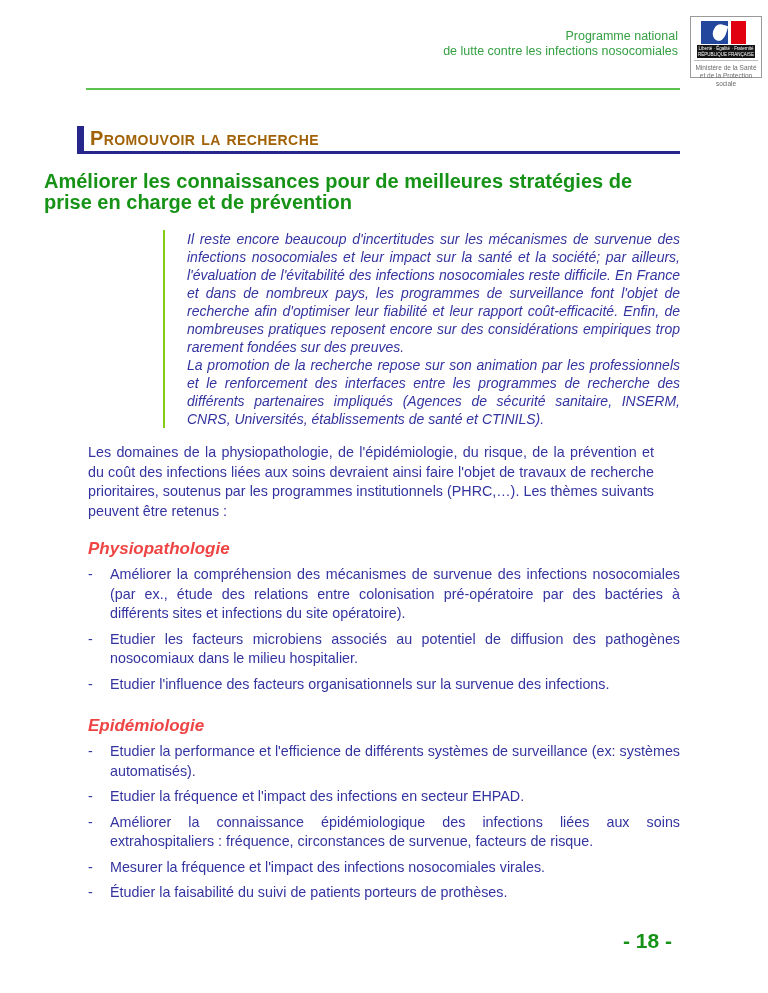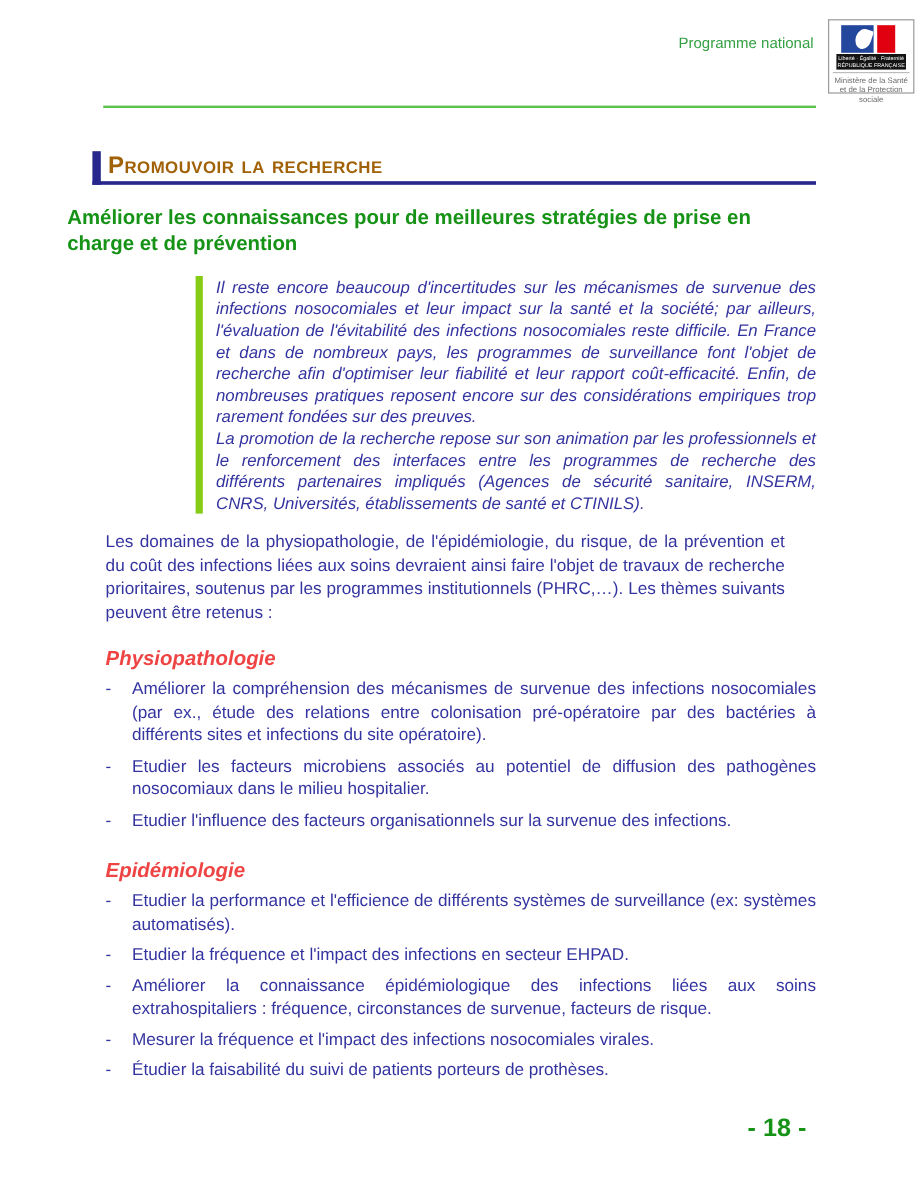--- a/index.html
+++ b/index.html
@@ -51,28 +51,28 @@
     padding:1px 0 2px 6px;
   }
   .section-title{
     margin:0;
     font-variant:small-caps;
     font-size:20px;font-weight:bold;
     letter-spacing:.4px;
     color:#a16207;line-height:22px;
   }
   .subtitle{
-    margin:17px 88px 0 56px;
-    font-size:17px;font-weight:bold;line-height:21px;
+    margin:17px 88px 0 44px;
+    font-size:20px;font-weight:bold;line-height:21px;
     color:#169316;
   }
   .quote{
     margin:17px 88px 0 163px;
-    border-left:6px solid #84cc16;
-    padding-left:11px;
+    border-left:2px solid #84cc16;
+    padding-left:22px;
     font-style:italic;
     font-size:14px;line-height:18px;
     color:#3434a0;
     text-align:justify;
   }
   .quote p{margin:0;}
   .lead{
     margin:15px 114px 0 88px;
     font-size:14.3px;line-height:19.5px;
     color:#3434a0;text-align:justify;
@@ -94,20 +94,21 @@
     font-size:21px;font-weight:bold;color:#169316;
   }
 </style>
 </head>
 <body>
 
 <div class="page">
 
   <div class="program-title">
     <div>Programme national</div>
+    <div>de lutte contre les infections nosocomiales</div>
   </div>
 
   <div class="logo-box">
     <div class="emblem">
       <div class="emblem-blue"></div>
       <div class="emblem-red"></div>
     </div>
     <div class="motto">
       <div>Liberté · Égalité · Fraternité</div>
       <div>RÉPUBLIQUE FRANÇAISE</div>

